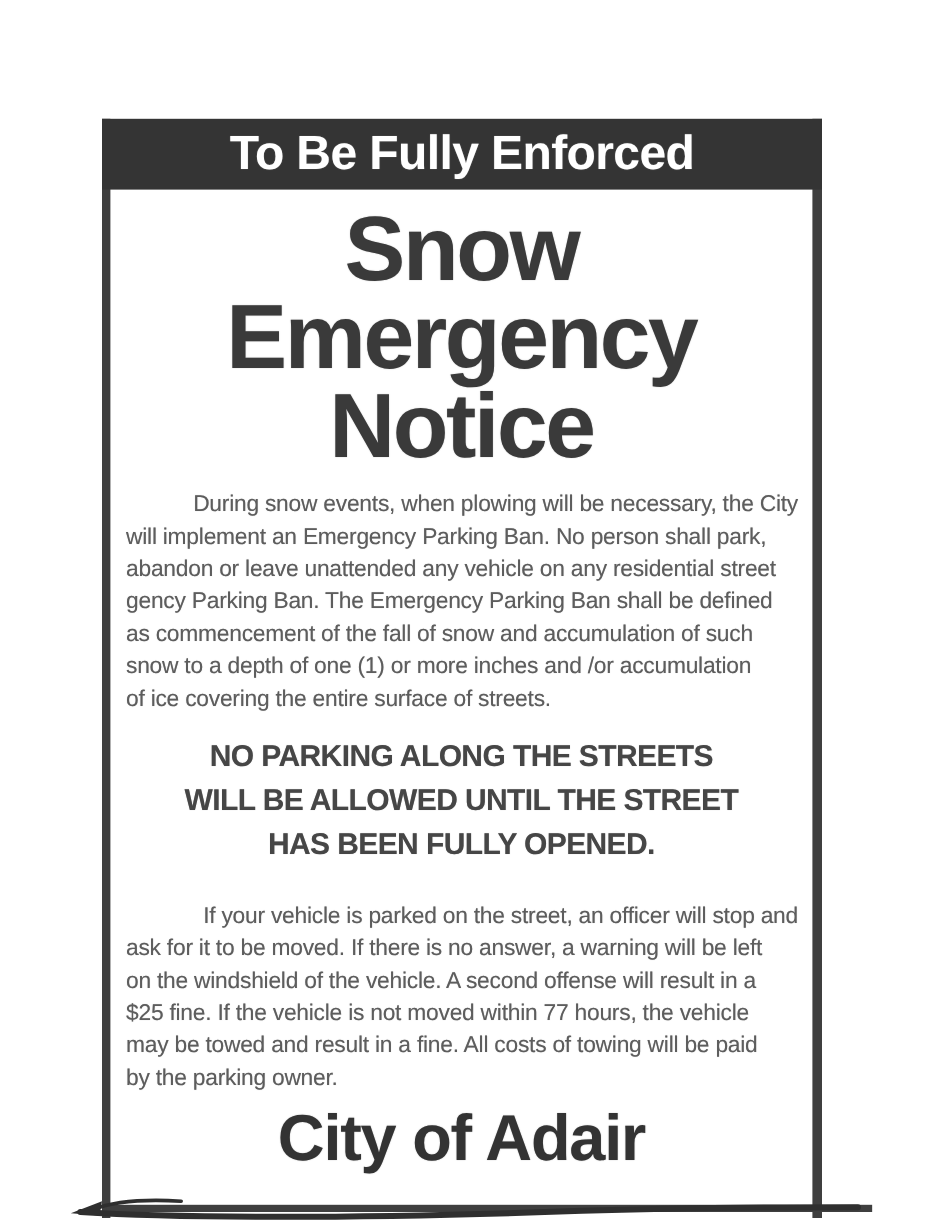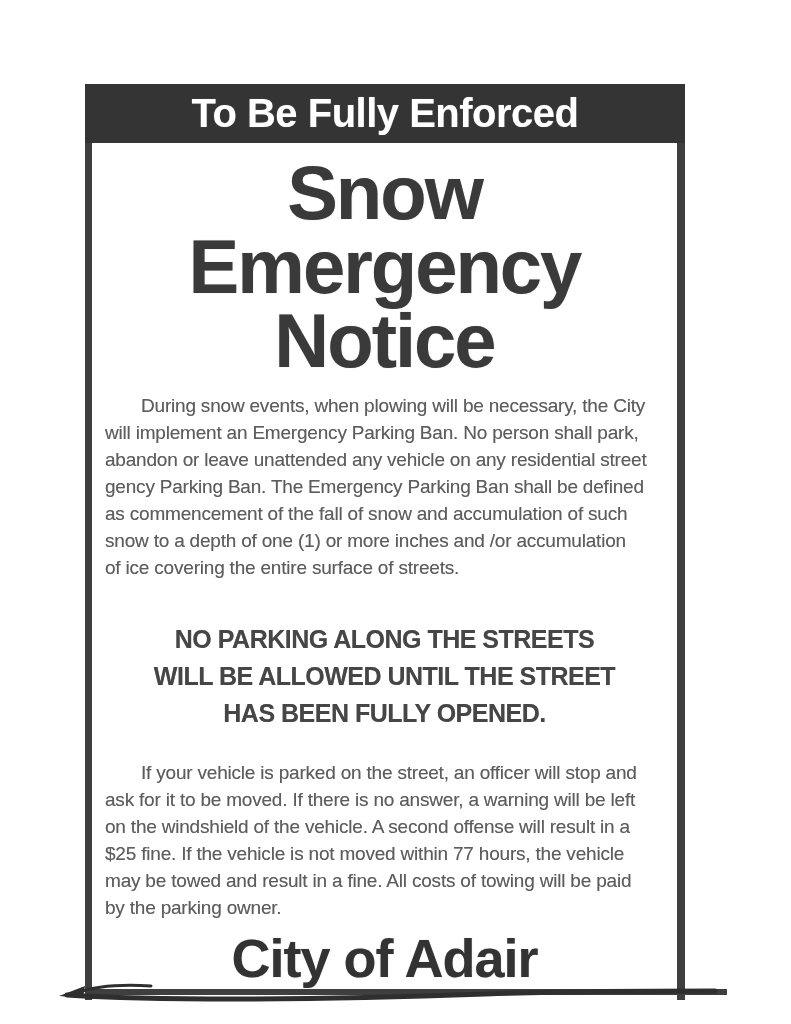--- a/index.html
+++ b/index.html
@@ -9,21 +9,21 @@
     font-family: "Liberation Sans", sans-serif;
     overflow: hidden;
   }
   .page {
     position: relative;
     width: 791px; height: 1024px;
     background: #ffffff;
   }
   .notice {
     position: absolute;
-    left: 85px; top: 84px;
+    left: 85px; top: 99px;
     width: 600px; height: 916px;
     background: #ffffff;
     border-left: 7px solid #3f3f3f;
     border-right: 8px solid #3f3f3f;
   }
   .banner {
     height: 59px;
     margin: 0 -8px 0 -7px; 
     background: #343434;
     color: #ffffff;
@@ -47,24 +47,24 @@
   }
   .para {
     margin: 14px 12px 0 13px;
     font-size: 19px;
     line-height: 27px;
     letter-spacing: -0.2px;
     color: #5d5d5d;
     text-shadow: 0 0 0.6px rgba(93,93,93,0.5);
   }
   .para div { white-space: nowrap; }
-  .para div:first-child { text-indent: 36px; }
+  .para div:first-child { text-indent: 36px; text-align: right; }
   .para2 { margin-top: 27px; }
   .warning {
-    margin-top: 40px;
+    margin-top: 16px;
     text-align: center;
     font-size: 25px;
     font-weight: bold;
     line-height: 37px;
     letter-spacing: -0.5px;
     color: #464646;
     text-shadow: 0 0 0.6px rgba(70,70,70,0.5);
   }
   .warning div { white-space: nowrap; }
   .footer {

